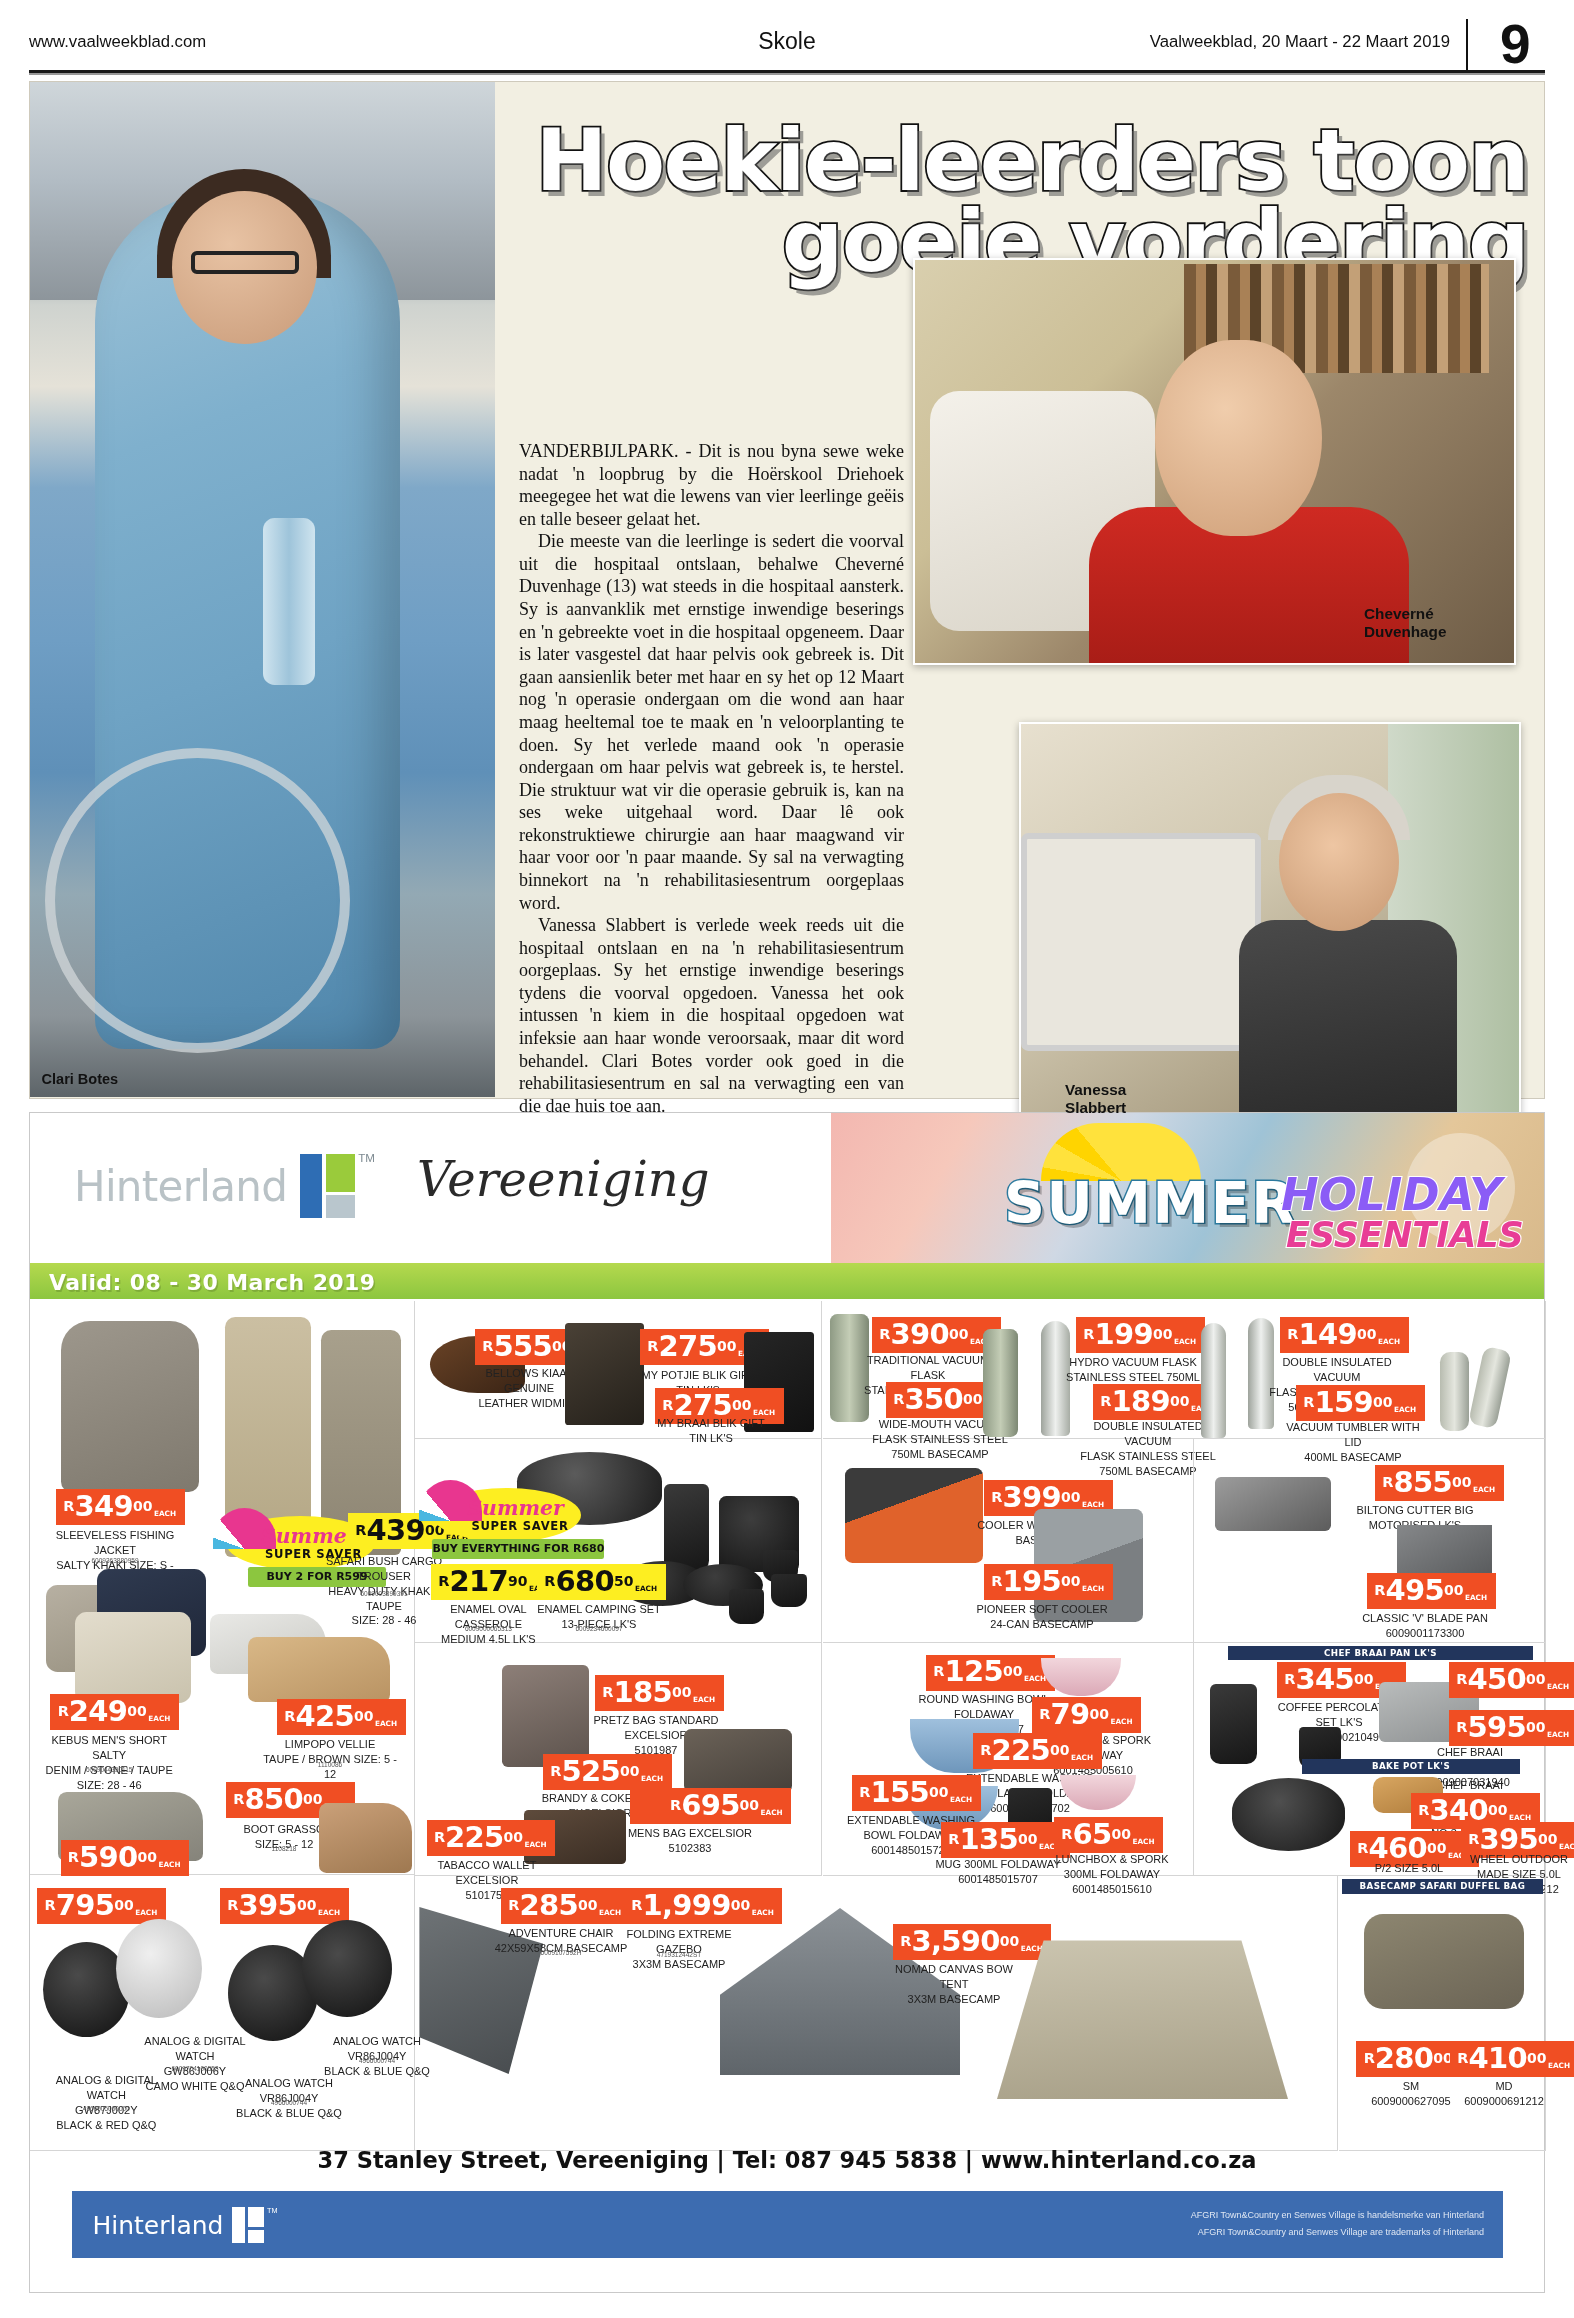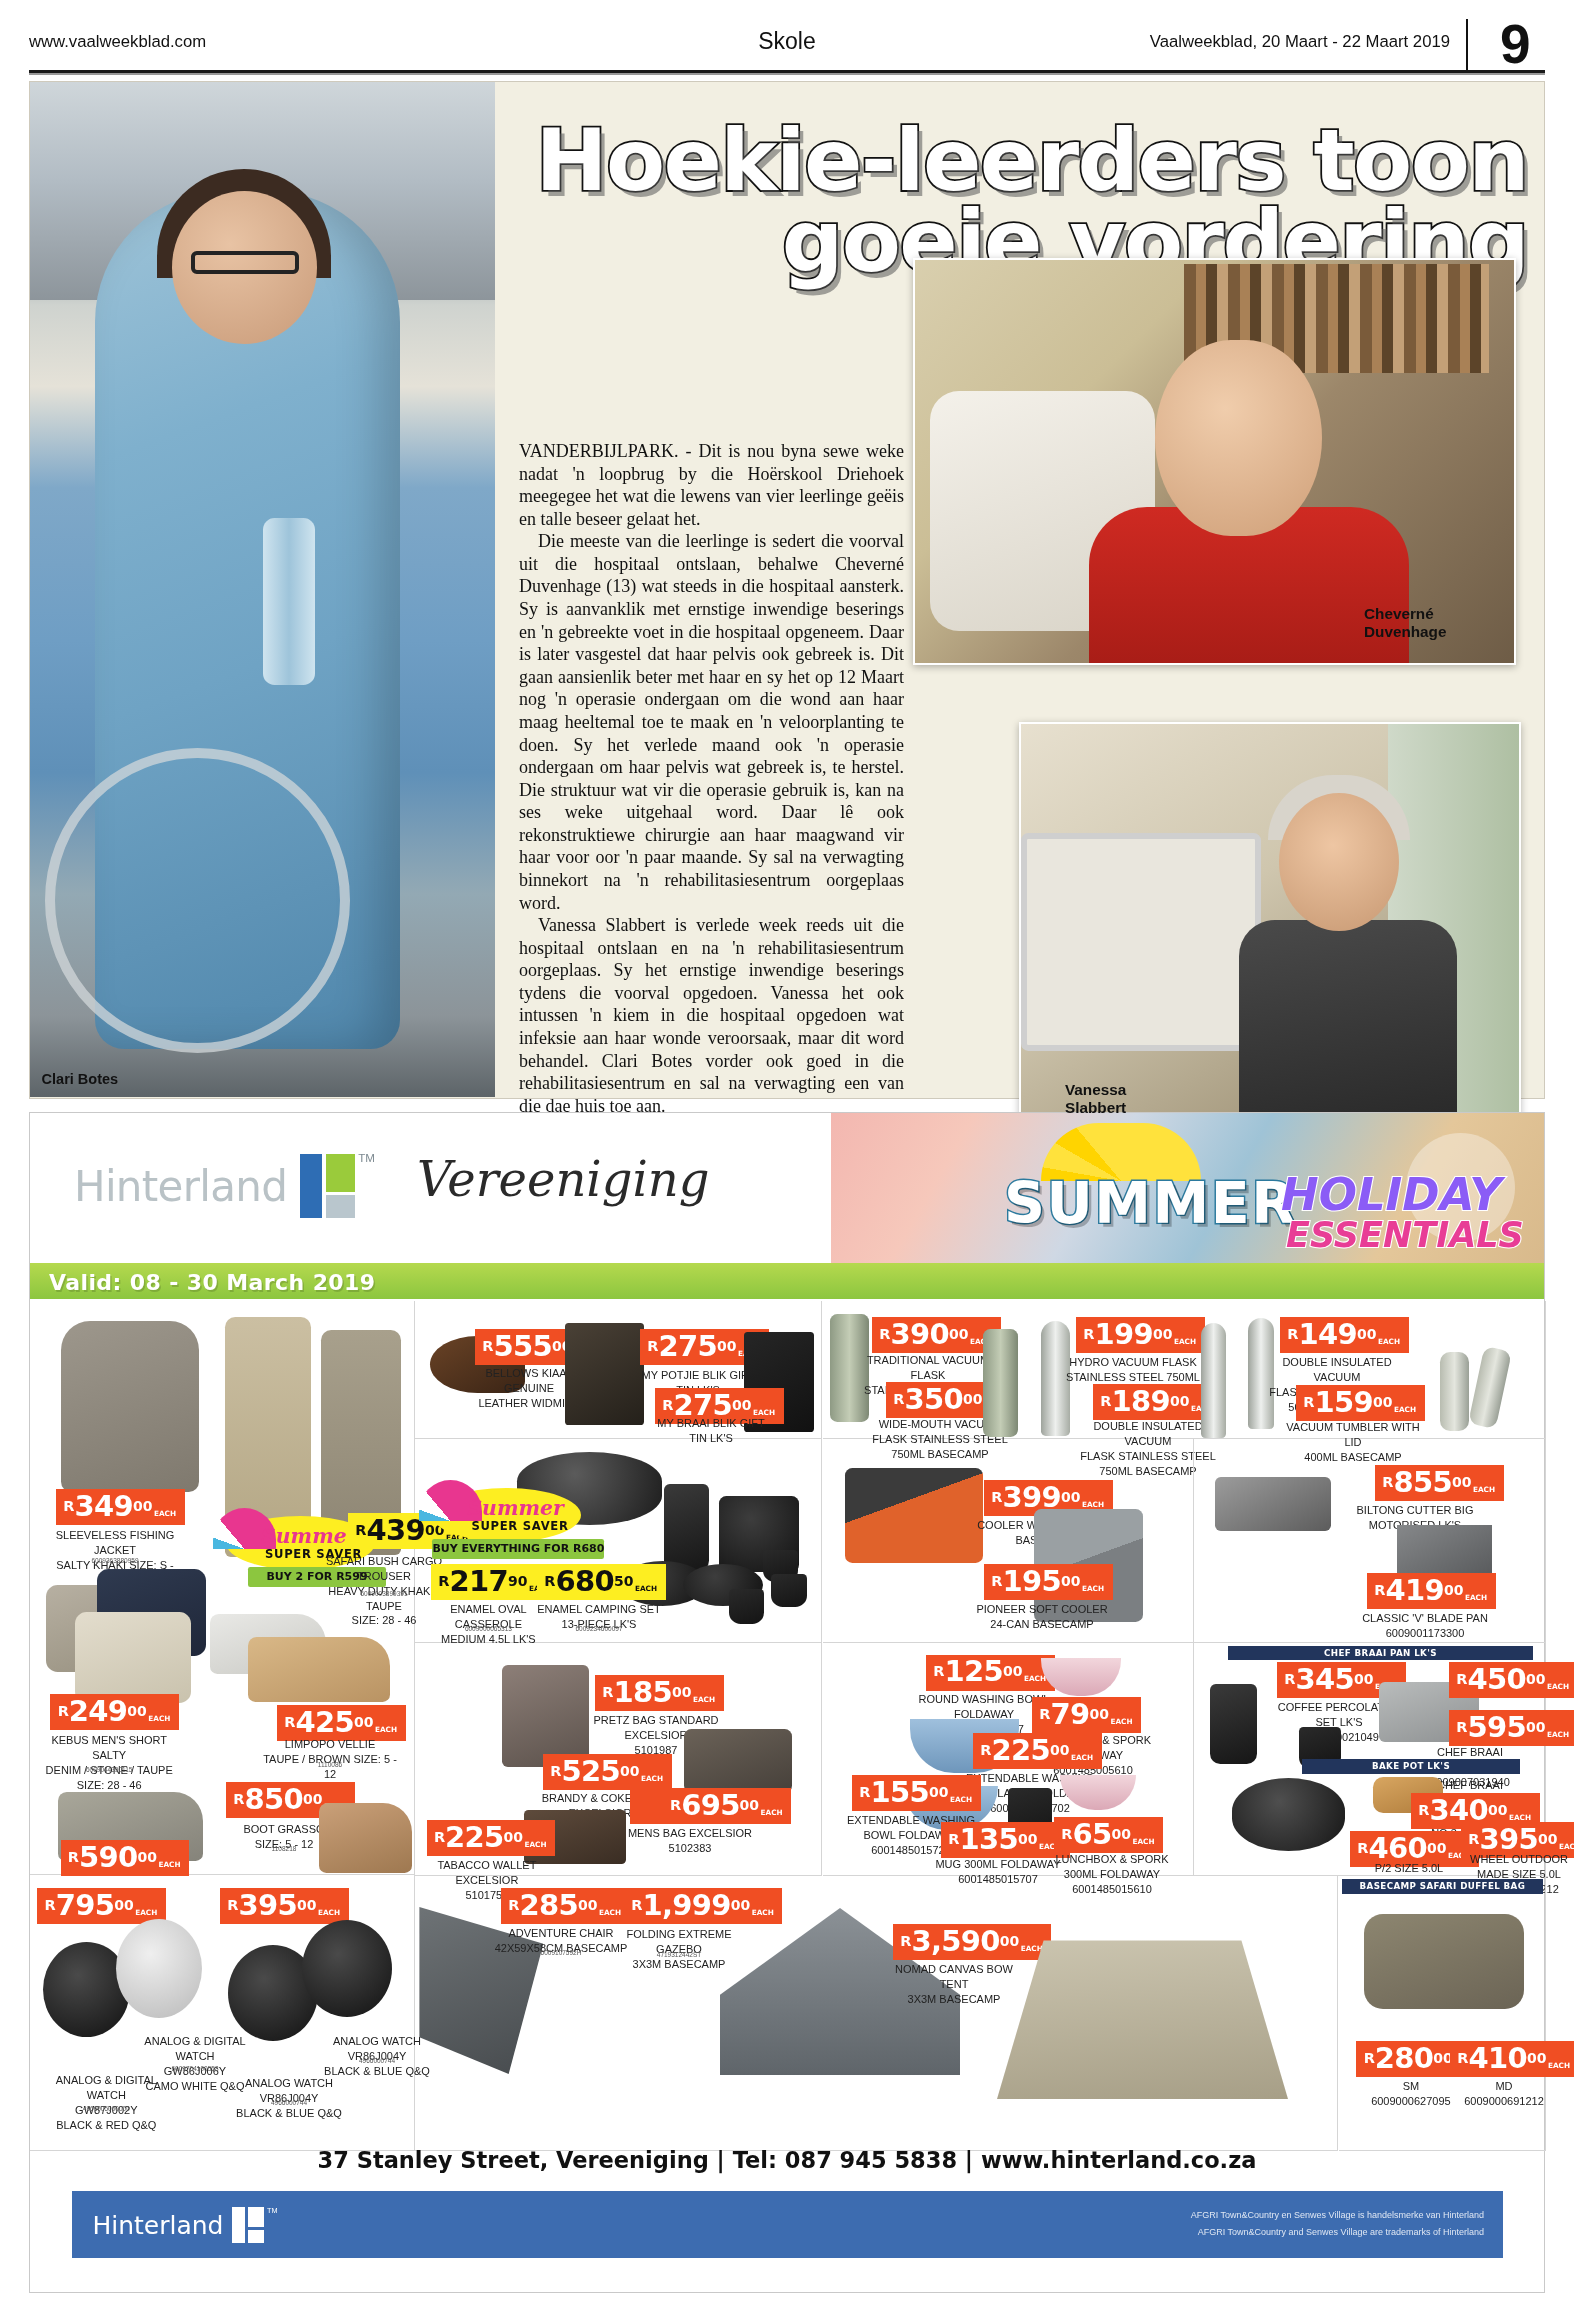--- a/index.html
+++ b/index.html
@@ -456,21 +456,21 @@
       <div class="ptag yellow" style="left:318px;top:212px;">
         <span class="cur">R</span><span class="amt">439</span><span class="cts">00</span><span class="ea">EACH</span>
       </div>
       <div class="pdesc" style="left:285px;top:253px;white-space:pre-line">SAFARI BUSH CARGO TROUSER
 HEAVY DUTY KHAKI / TAUPE
 SIZE: 28 - 46</div>
       <div class="pdesc pcode" style="left:285px;top:289px;">6009003899391</div>
 
       <div class="sil boot-w" style="left:180px;top:313px;width:116px;height:60px;"></div>
       <div class="sil boot" style="left:218px;top:336px;width:142px;height:65px;"></div>
-      <div class="ptag" style="left:247px;top:398px;margin-top:6px;">
+      <div class="ptag" style="left:247px;top:398px;">
         <span class="cur">R</span><span class="amt">425</span><span class="cts">00</span><span class="ea">EACH</span>
       </div>
       <div class="pdesc" style="left:231px;top:436px;white-space:pre-line">LIMPOPO VELLIE
 TAUPE / BROWN SIZE: 5 - 12</div>
       <div class="pdesc pcode" style="left:231px;top:460px;">1110086</div>
 
       <div class="ptag" style="left:196px;top:481px;">
         <span class="cur">R</span><span class="amt">850</span><span class="cts">00</span><span class="ea">EACH</span>
       </div>
       <div class="pdesc" style="left:185px;top:521px;white-space:pre-line">BOOT GRASSO
@@ -609,21 +609,21 @@
 
     <div class="cell" style="left:1163px;top:138px;width:353px;height:204px;">
       <div class="sil grinder" style="left:22px;top:38px;width:116px;height:54px;"></div>
       <div class="ptag" style="left:182px;top:26px;">
         <span class="cur">R</span><span class="amt">855</span><span class="cts">00</span><span class="ea">EACH</span>
       </div>
       <div class="pdesc" style="left:153px;top:64px;white-space:pre-line">BILTONG CUTTER BIG
 MOTORISED LK'S</div>
       <div class="sil stand" style="left:204px;top:86px;width:95px;height:80px;"></div>
       <div class="ptag" style="left:174px;top:134px;">
-        <span class="cur">R</span><span class="amt">419</span><span class="cts">00</span><span class="ea">EACH</span>
+        <span class="cur">R</span><span class="amt">495</span><span class="cts">00</span><span class="ea">EACH</span>
       </div>
       <div class="pdesc" style="left:163px;top:172px;white-space:pre-line">CLASSIC 'V' BLADE PAN
 6009001173300</div>
     </div>
 
     <div class="cell" style="left:385px;top:342px;width:407px;height:233px;">
       <div class="sil satchel" style="left:87px;top:22px;width:87px;height:102px;"></div>
       <div class="ptag" style="left:180px;top:32px;">
         <span class="cur">R</span><span class="amt">185</span><span class="cts">00</span><span class="ea">EACH</span>
       </div>

